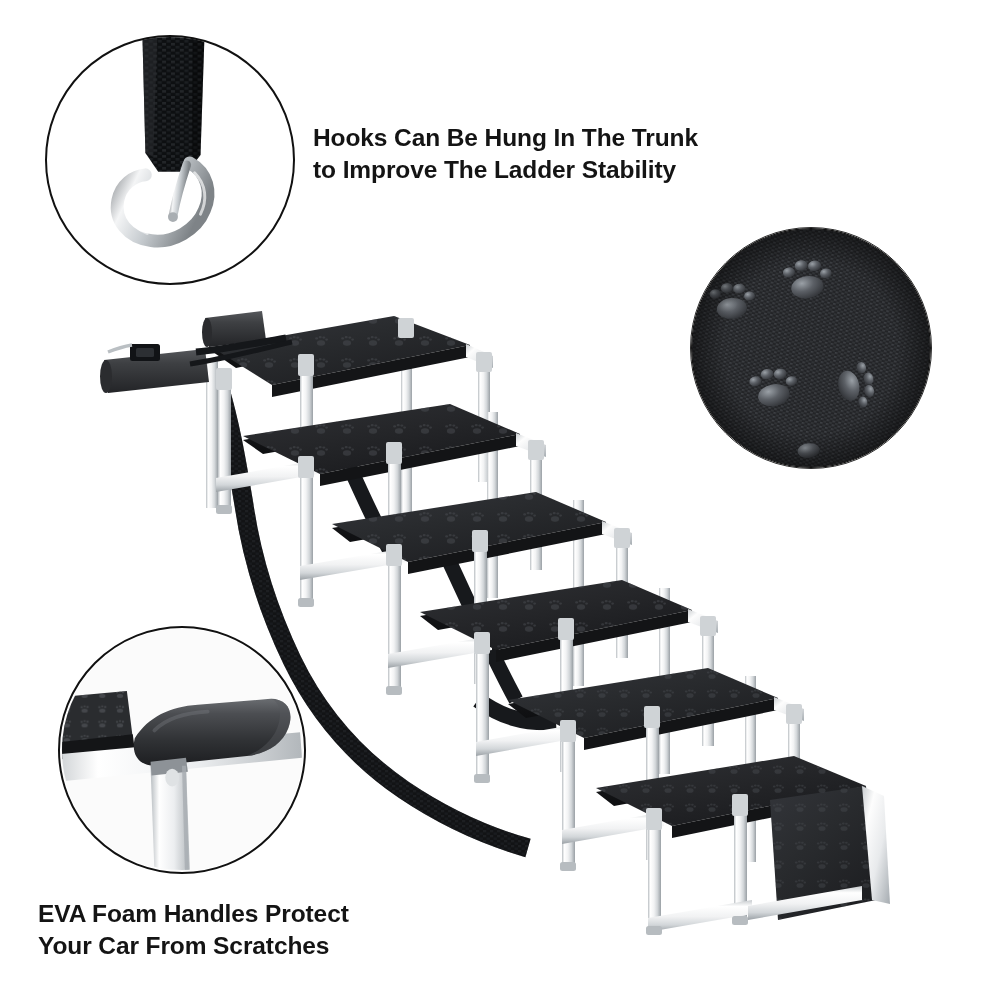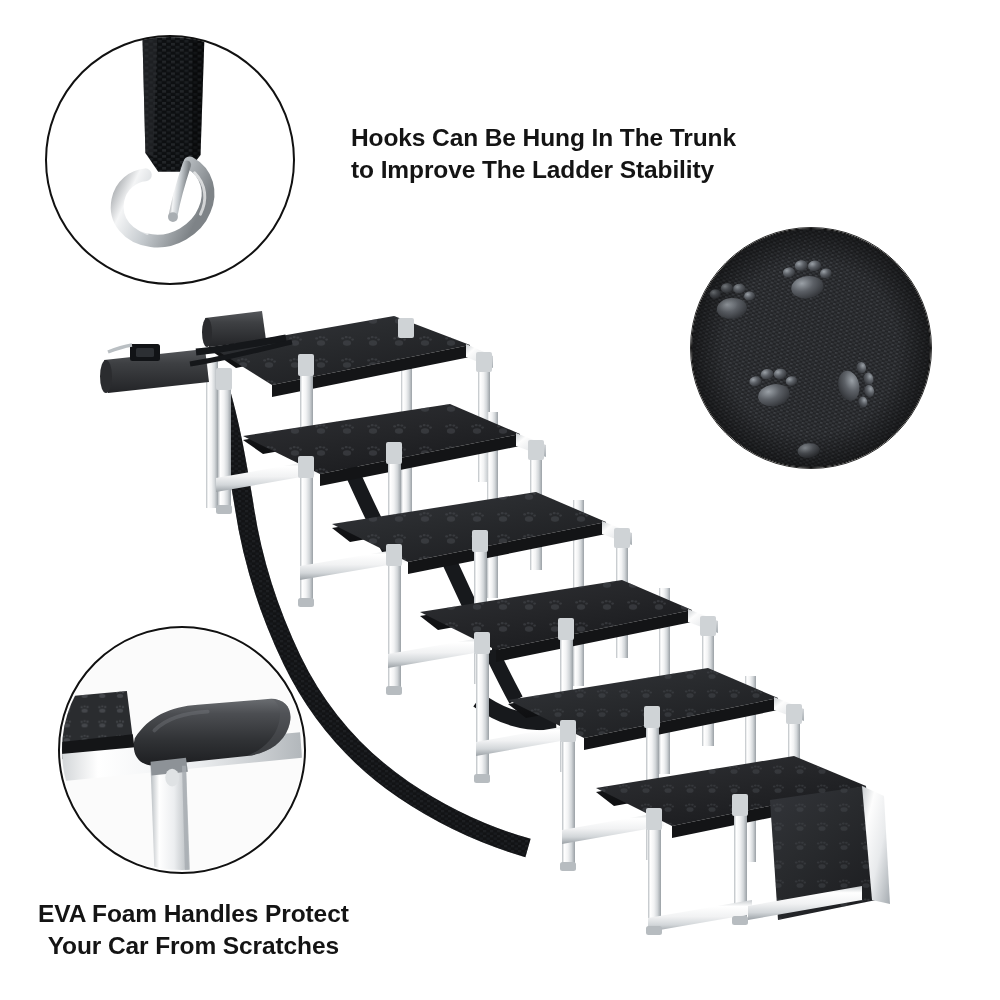--- a/index.html
+++ b/index.html
@@ -16,23 +16,23 @@
   
   .caption {
     position: absolute;
     font-family: "Liberation Sans", sans-serif;
     font-weight: bold;
     color: #141414;
     line-height: 1.30;
     white-space: pre-line;
     letter-spacing: -0.1px;
   }
-  #cap-hooks   { left: 313px; top: 122px; font-size: 24.5px; margin-left: 38px; }
+  #cap-hooks   { left: 313px; top: 122px; font-size: 24.5px; }
   #cap-antislip{ left: 640px; top: 486px; font-size: 24.5px; }
-  #cap-eva     { left: 38px;  top: 898px; font-size: 24.5px; text-align: center; }
+  #cap-eva     { left: 38px;  top: 898px; font-size: 24.5px; }
 
   
   .callout {
     position: absolute; border-radius: 50%;
     overflow: hidden; background: #fff;
   }
   .callout.ring { border: 2.5px solid #111; box-sizing: border-box; }
 
   #callout-hook { left: 45px; top: 35px; width: 250px; height: 250px; }
   #callout-paws { left: 690px; top: 227px; width: 242px; height: 242px; border: 1px solid #2a2a2a; box-sizing: border-box; }

